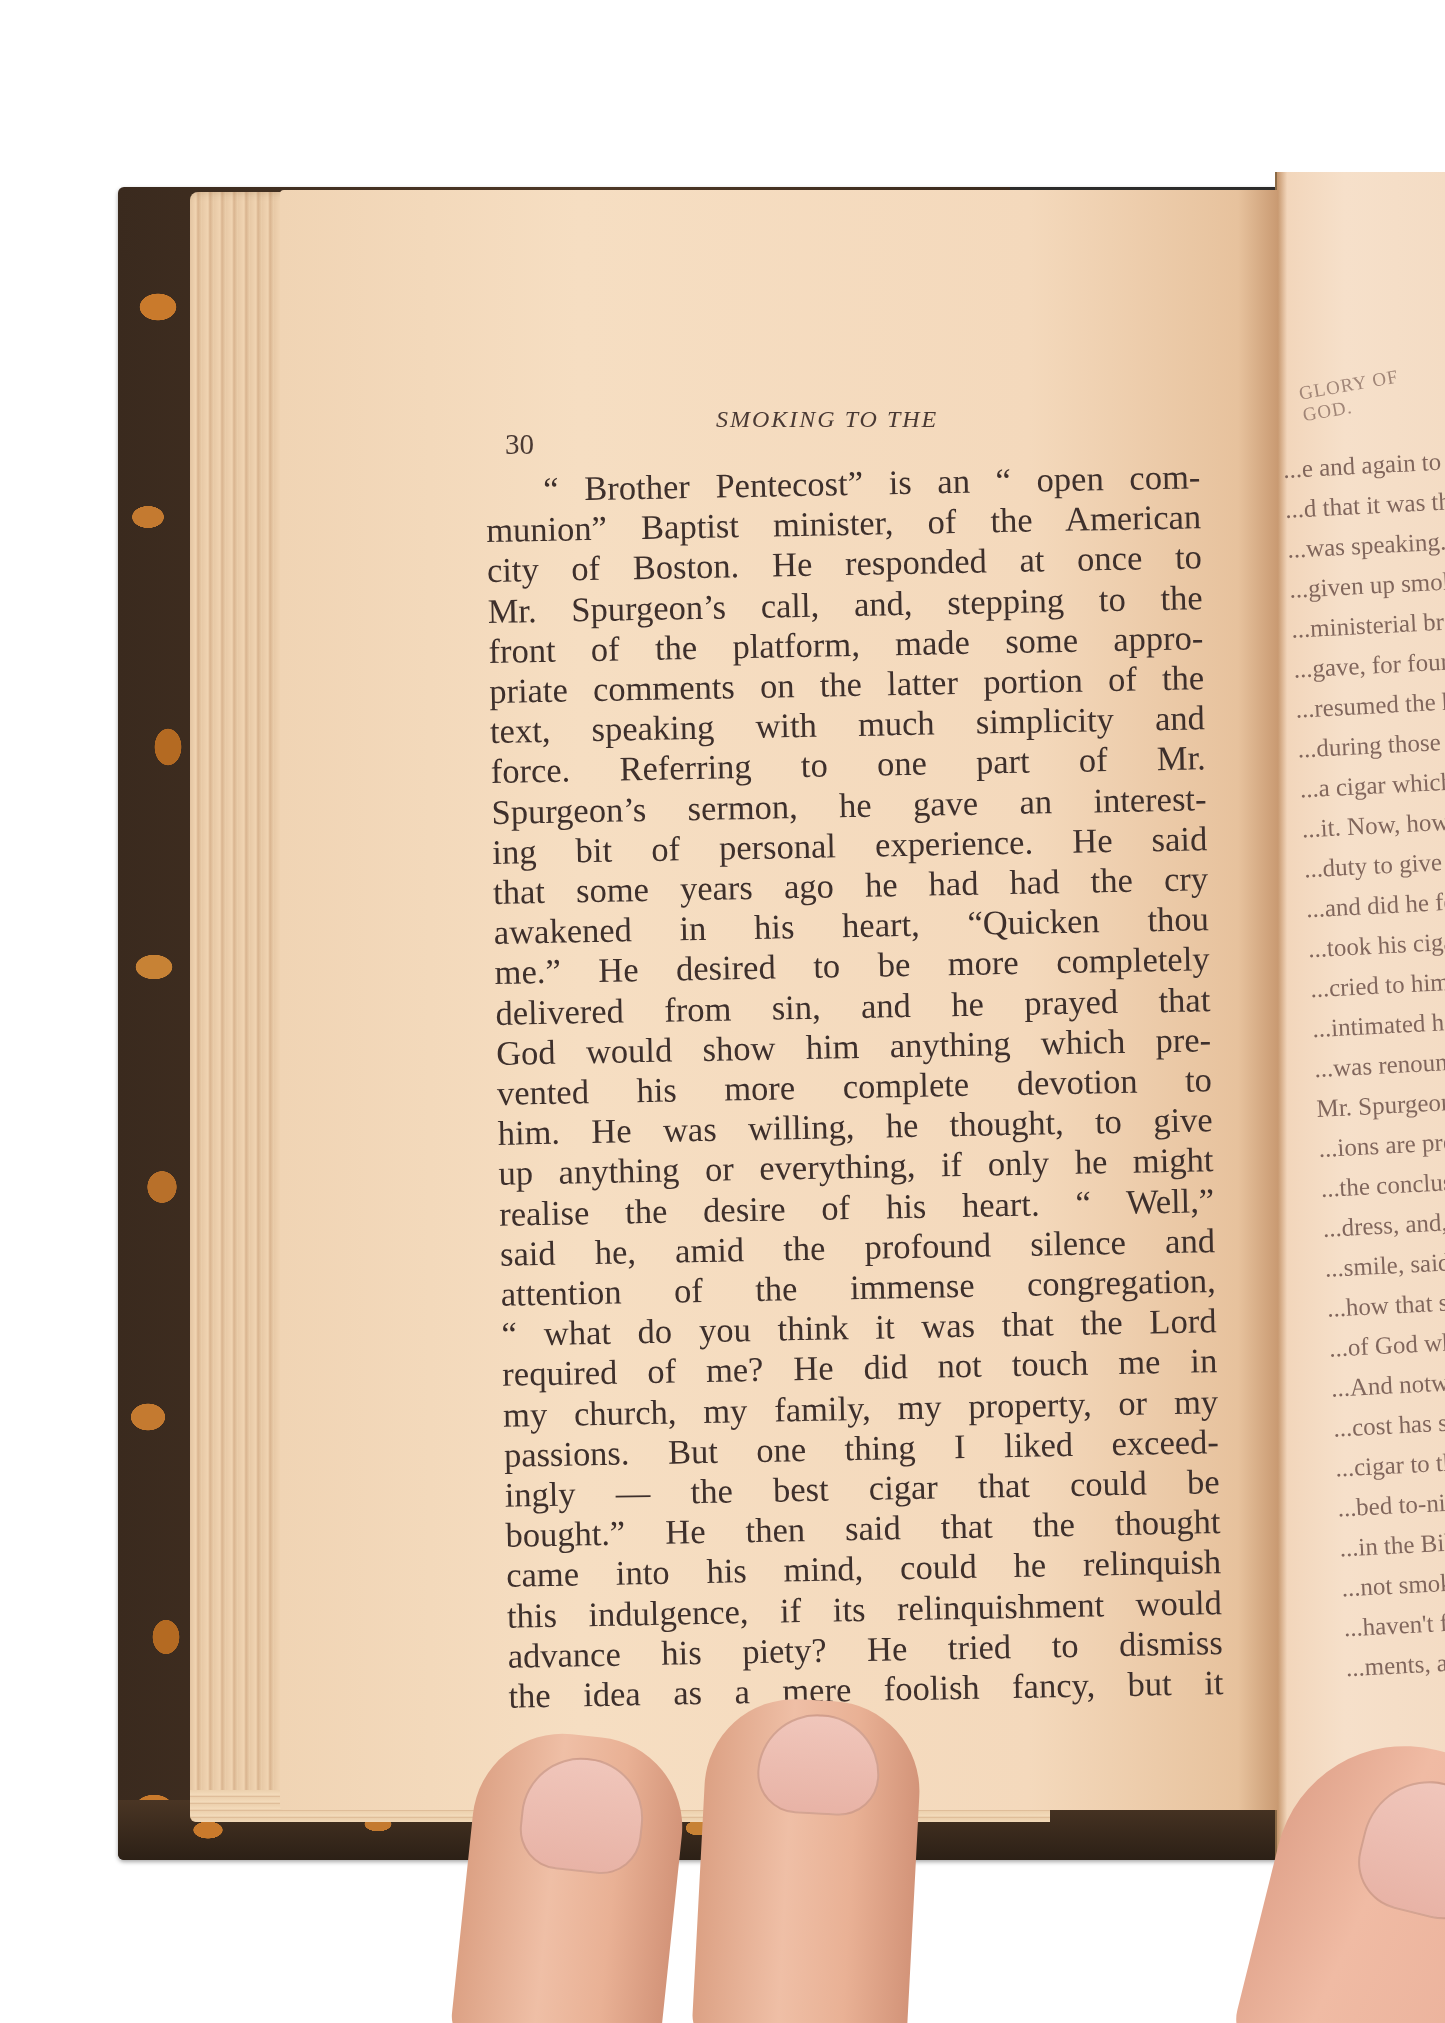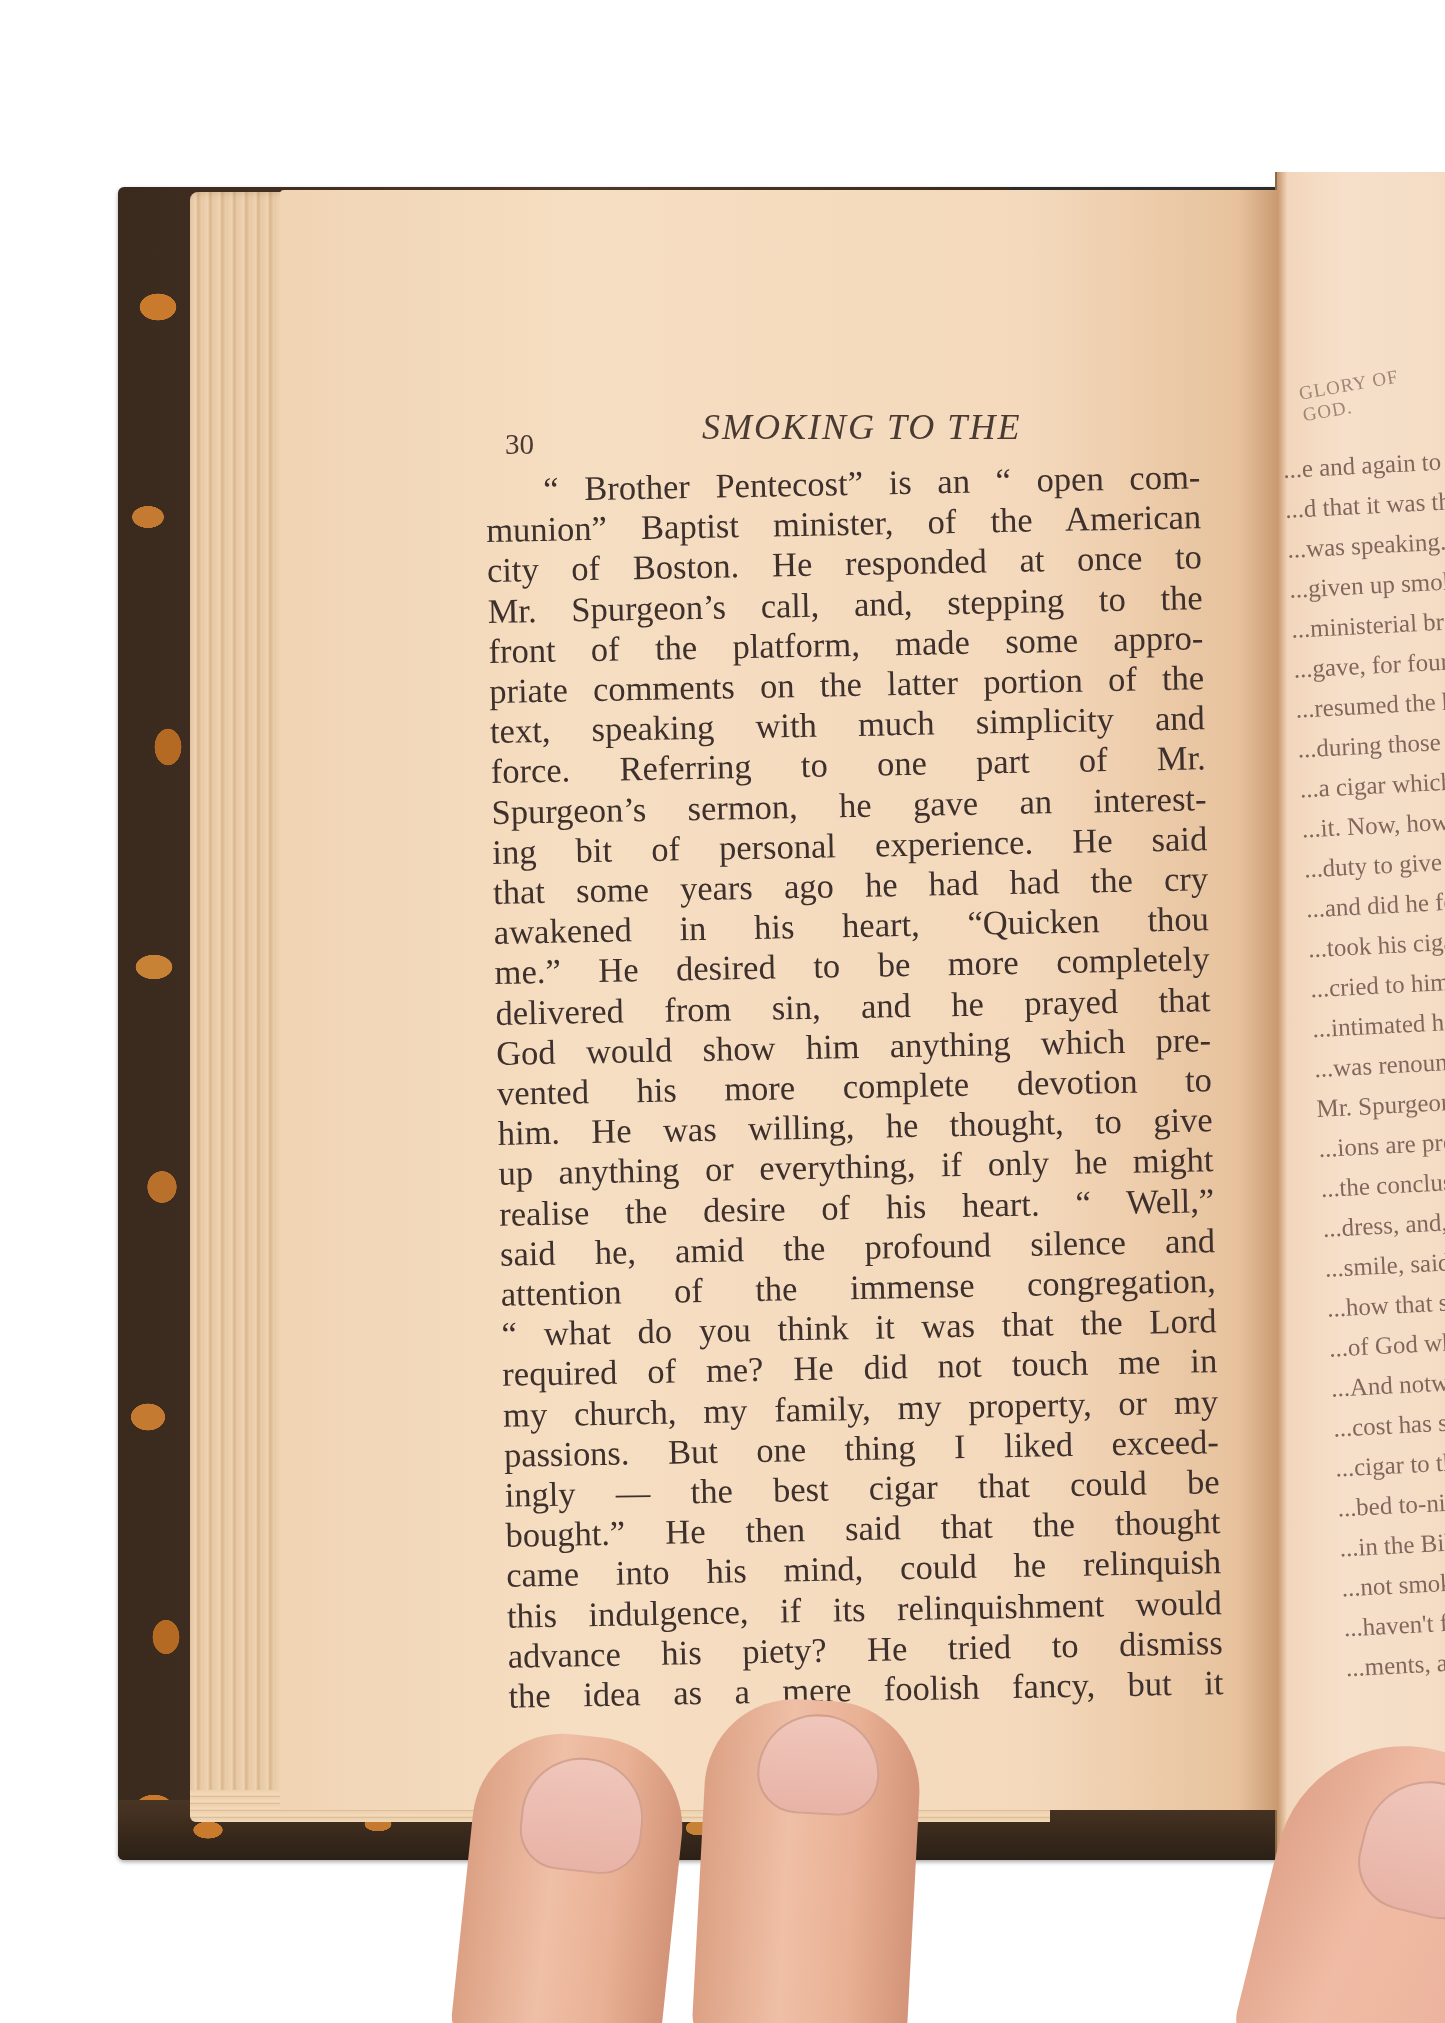--- a/index.html
+++ b/index.html
@@ -42,21 +42,21 @@
     border-radius:0 0 0 8px;
   }
 
   
   #left-page { left:280px; top:190px; width:998px; height:1620px;
     background: linear-gradient(90deg, #f0d4b4 0%, #f6dec2 30%, #f4d9bc 75%, #e7c29d 96%, #c99a72 100%);
     border-radius:4px 0 0 4px;
   }
   #running-head { left:505px; top:402px; width:530px; height:40px; color:#4a3a34; }
   #page-number { position:absolute; left:0; top:4px; font-size:29px;margin-top:22px; }
-  #running-title { position:absolute; left:197px; top:4px; font-size:36px; font-style:italic; letter-spacing:2px; }
+  #running-title { position:absolute; left:211px; top:4px; font-size:24px; font-style:italic; letter-spacing:2px; }
 
   #body-text { left:485px; top:470px; width:720px; color:#3e302c; font-size:34.5px; line-height:40.2px; transform:rotate(-1.1deg); transform-origin:left top; }
   .line { display:block; white-space:nowrap; text-align:justify; text-align-last:justify; width:715px; }
   .line.indent { padding-left:58px; width:657px; }
 
   
   #right-page { left:1275px; top:172px; width:170px; height:1690px;
     background: linear-gradient(90deg, #c4946a 0%, #f2d6bb 6%, #f6e0ca 40%, #f4dcc4 100%);
     border-left:2px solid #8b6a46;
   }

